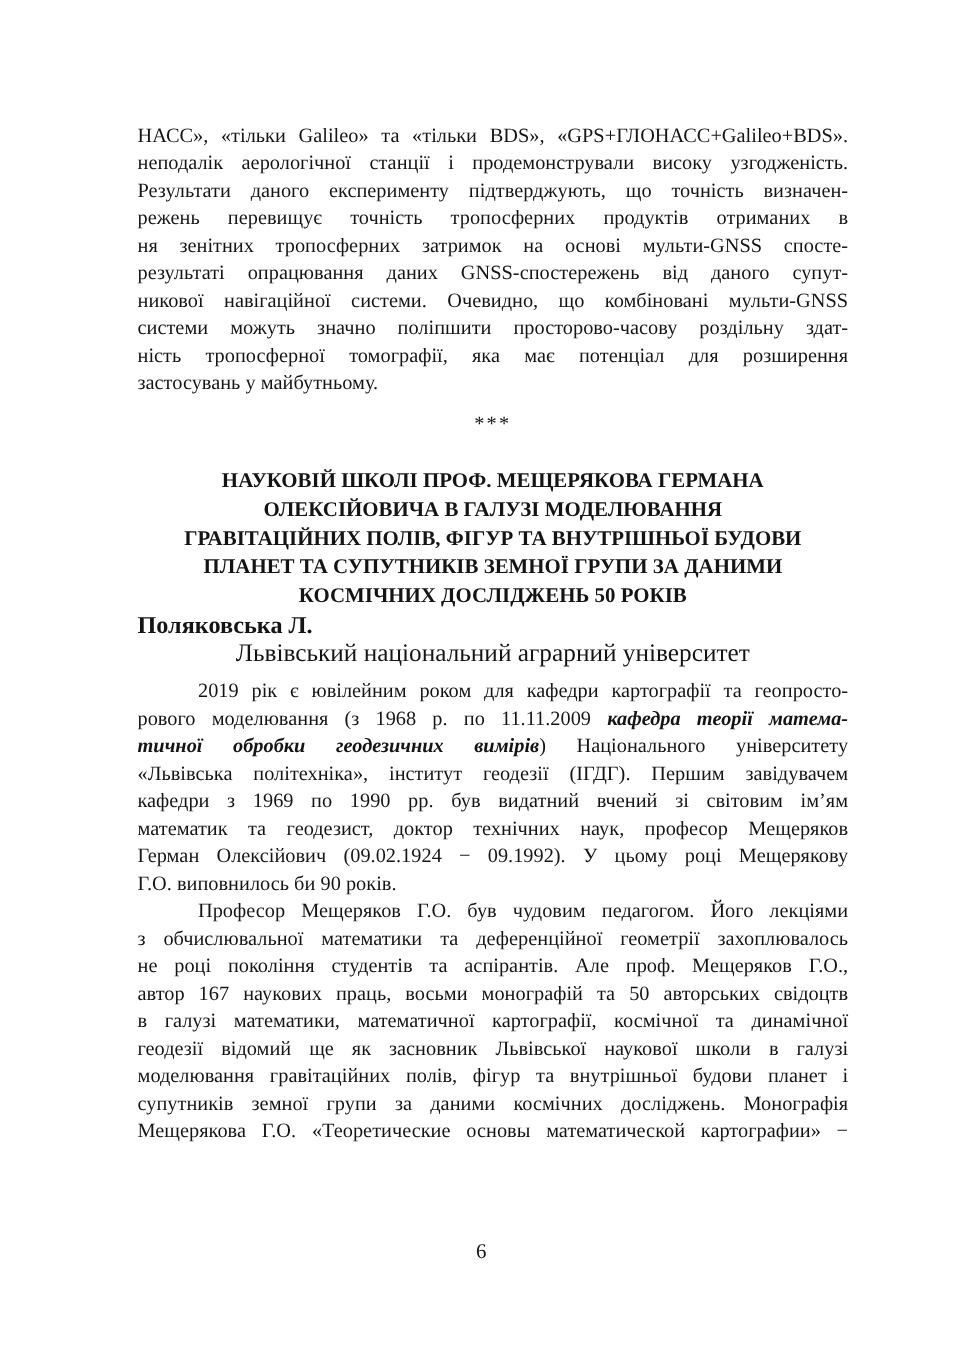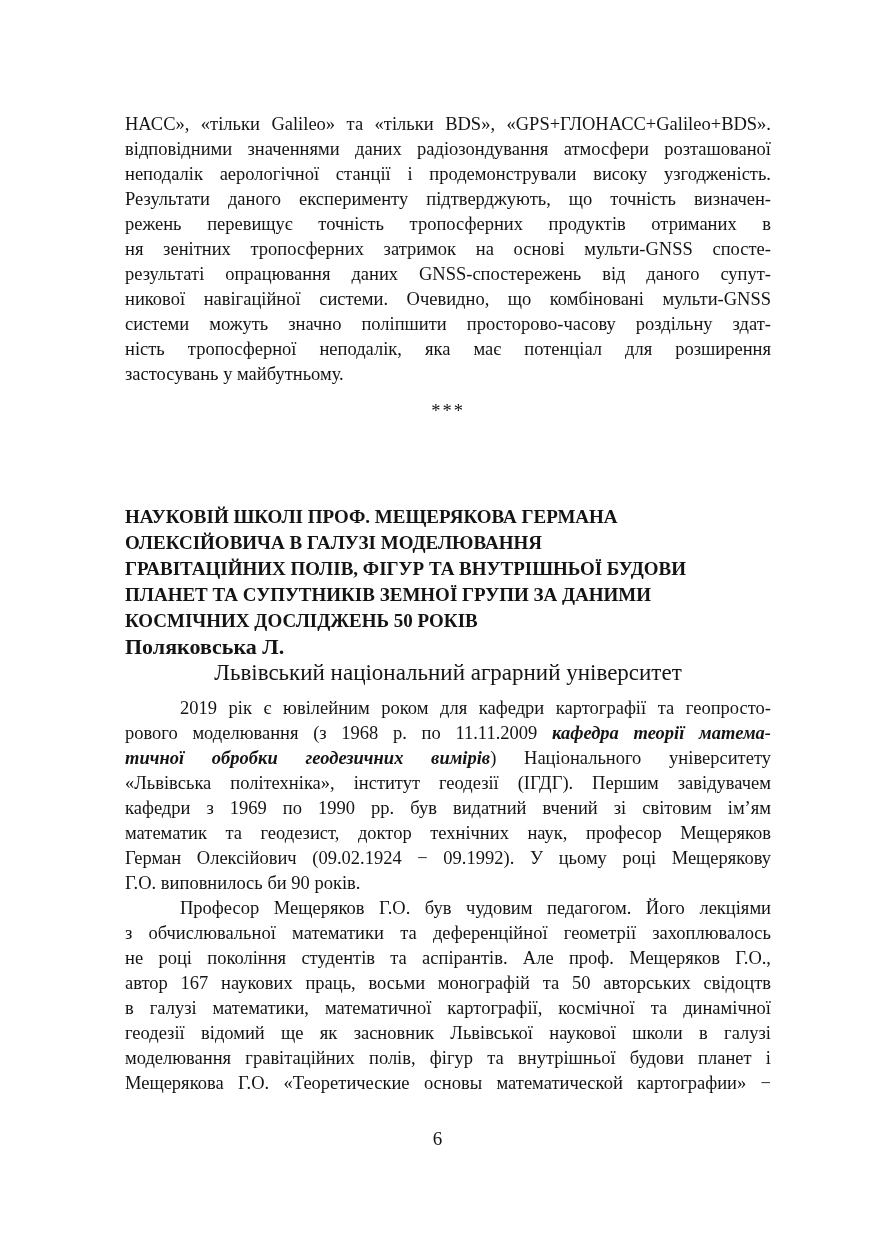--- a/index.html
+++ b/index.html
@@ -19,23 +19,24 @@
   .pline.endline { text-align-last: left; }
   .pline.indent { text-indent: 55px; }
 
   .separator {
     margin-top: 12px;
     font-size: 18.5px; line-height: 25px;
     text-align: center; letter-spacing: 2px;
   }
 
   .title {
-    margin-top: 80px;
+    margin-top: 26px;
     font-weight: bold;
     font-size: 19px; line-height: 26px;
+    text-align: center;
   }
   .author {
     font-weight: bold;
     font-size: 22px; line-height: 26px;
   }
   .affiliation {
     font-size: 23px; line-height: 26px;
     text-align: center;
   }
   .para.first-body { margin-top: 10px; }
@@ -49,29 +50,28 @@
   }
 </style>
 </head>
 <body>
 
 <div class="page">
   <div class="content">
 
     <div class="para">
         <div class="pline"><span>НАСС», «тільки Galileo» та «тільки BDS», «GPS+ГЛОНАСС+Galileo+BDS».</span></div>
-        <div class="pline"><span>відповідними значеннями даних радіозондування атмосфери розташованої</span></div>
         <div class="pline"><span>неподалік аерологічної станції і продемонстрували високу узгодженість.</span></div>
         <div class="pline"><span>Результати даного експерименту підтверджують, що точність визначен-</span></div>
         <div class="pline"><span>режень перевищує точність тропосферних продуктів отриманих в</span></div>
         <div class="pline"><span>ня зенітних тропосферних затримок на основі мульти-GNSS спосте-</span></div>
         <div class="pline"><span>результаті опрацювання даних GNSS-спостережень від даного супут-</span></div>
         <div class="pline"><span>никової навігаційної системи. Очевидно, що комбіновані мульти-GNSS</span></div>
         <div class="pline"><span>системи можуть значно поліпшити просторово-часову роздільну здат-</span></div>
-        <div class="pline"><span>ність тропосферної неподалік, яка має потенціал для розширення</span></div>
+        <div class="pline"><span>ність тропосферної томографії, яка має потенціал для розширення</span></div>
         <div class="pline endline"><span>застосувань у майбутньому.</span></div>
       </div>
 
     <div class="separator">***</div>
 
     <div class="title">
         <div class="cline"><span>НАУКОВІЙ ШКОЛІ ПРОФ. МЕЩЕРЯКОВА ГЕРМАНА</span></div>
         <div class="cline"><span>ОЛЕКСІЙОВИЧА В ГАЛУЗІ МОДЕЛЮВАННЯ</span></div>
         <div class="cline"><span>ГРАВІТАЦІЙНИХ ПОЛІВ,  ФІГУР ТА ВНУТРІШНЬОЇ БУДОВИ</span></div>
         <div class="cline"><span>ПЛАНЕТ ТА СУПУТНИКІВ ЗЕМНОЇ ГРУПИ ЗА ДАНИМИ</span></div>
@@ -94,19 +94,20 @@
       </div>
 
     <div class="para">
         <div class="pline indent"><span>Професор Мещеряков Г.О. був чудовим педагогом. Його лекціями</span></div>
         <div class="pline"><span>з обчислювальної математики та деференційної геометрії захоплювалось</span></div>
         <div class="pline"><span>не році покоління студентів та аспірантів. Але проф. Мещеряков Г.О.,</span></div>
         <div class="pline"><span>автор 167 наукових праць, восьми монографій та 50 авторських свідоцтв</span></div>
         <div class="pline"><span>в галузі математики, математичної картографії, космічної та динамічної</span></div>
         <div class="pline"><span>геодезії відомий ще як засновник Львівської наукової школи в галузі</span></div>
         <div class="pline"><span>моделювання гравітаційних полів, фігур та внутрішньої будови планет і</span></div>
+        <div class="pline"><span>супутників земної групи за даними космічних досліджень. Монографія</span></div>
         <div class="pline"><span>Мещерякова Г.О. «Теоретические основы математической картографии» −</span></div>
       </div>
 
   </div>
 
   <div class="page-number">6</div>
 </div>
 
 </body></html>

